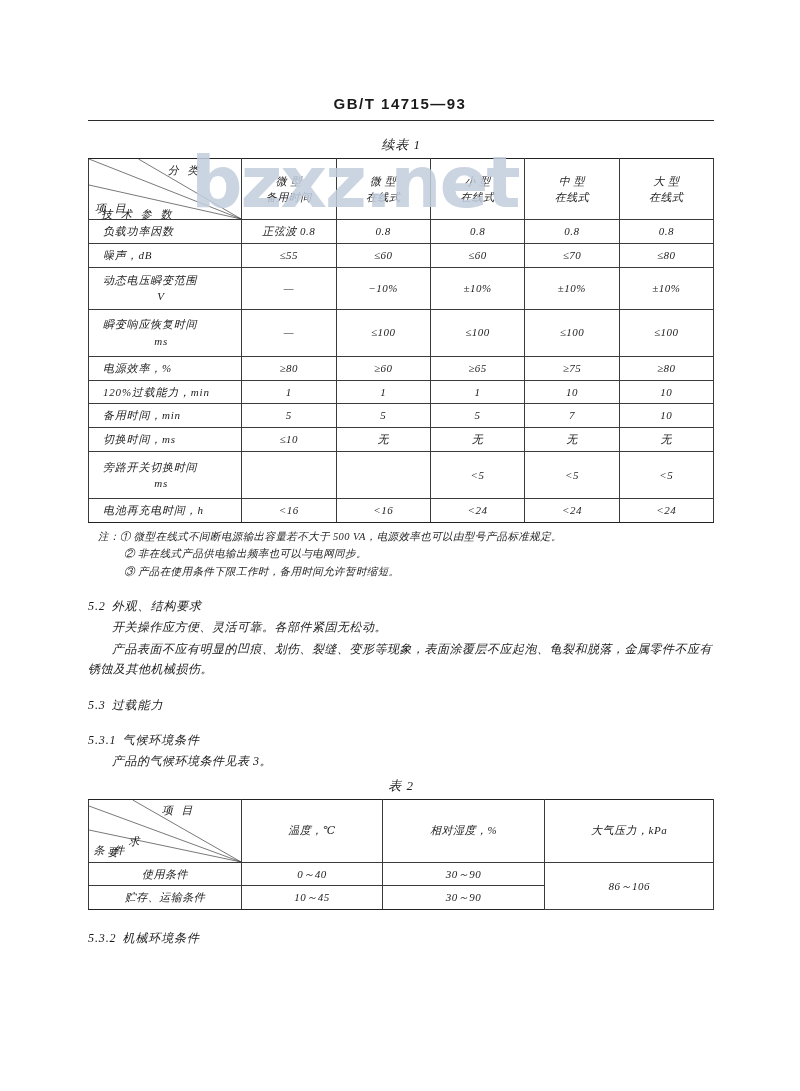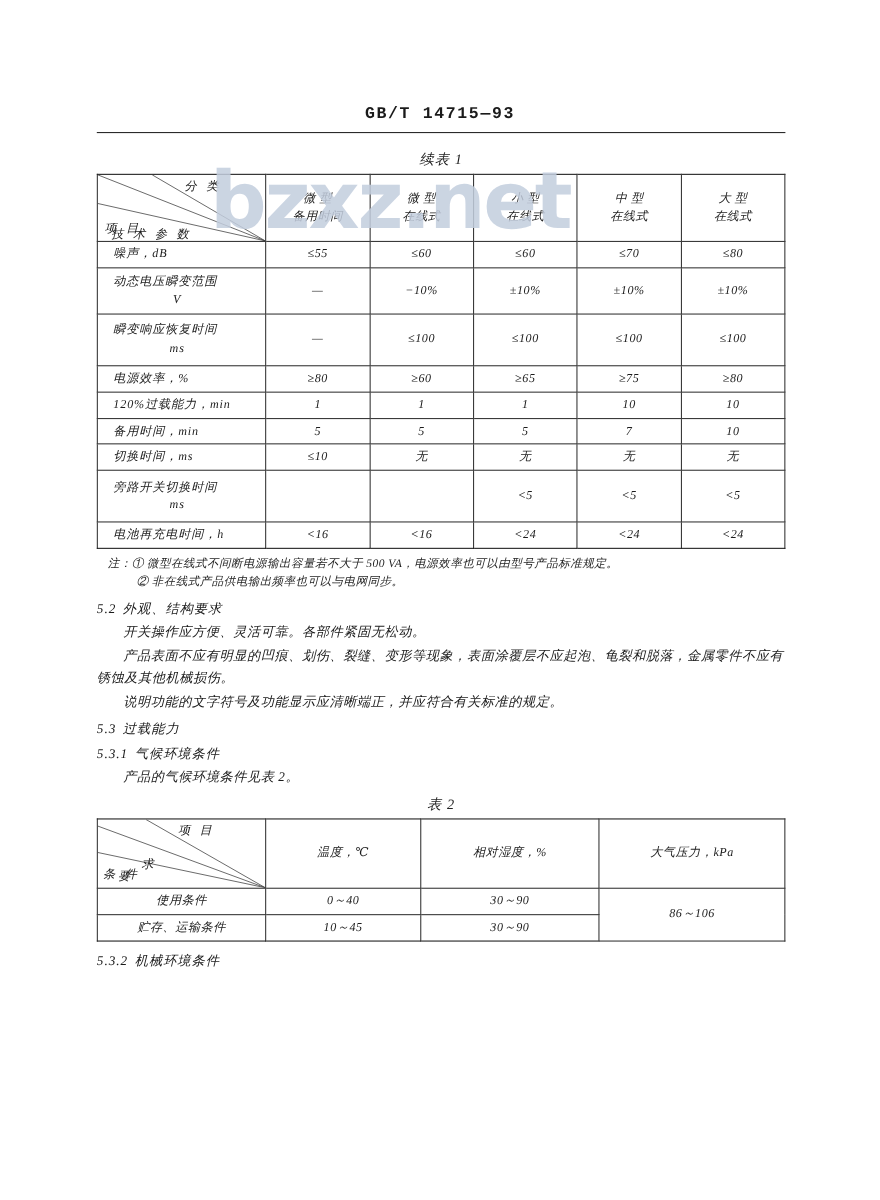--- a/index.html
+++ b/index.html
@@ -35,21 +35,21 @@
     white-space: nowrap;
     margin-left: 41px;
   }
 
   
   .run-head {
     position: absolute;
     left: 0; right: 0;
     top: 95px;
     text-align: center;
-    font-family: Liberation Mono, monospace;
+    font-family: Liberation Sans, sans-serif;
     font-weight: bold;
     font-size: 15px;
     letter-spacing: 1.5px;
     color: #1a1a1a;
   }
   .head-rule {
     position: absolute;
     left: 88px;
     right: 86px;
     top: 120px;
@@ -135,21 +135,21 @@
     letter-spacing: .4px;
     color: #1f1f1f;
   }
   .notes .n-first { text-indent: 0; padding-left: 10px; }
   .notes .n-rest  { padding-left: 36px; }
 
   
   .sec {
     font-size: 12px;
     letter-spacing: .9px;
-    margin-top: 6px;
+    margin-top: 18px;
     color: #1b1b1b;
   }
   .sec .num { margin-right: 6px; }
   p.body {
     font-size: 12px;
     line-height: 1.62;
     letter-spacing: .5px;
     margin: 3px 0 0 0;
     text-indent: 24px;
     color: #1b1b1b;
@@ -207,20 +207,28 @@
           <td class="two-line">
             <div>中  型</div>
             <div>在线式</div>
           </td>
           <td class="two-line">
             <div>大  型</div>
             <div>在线式</div>
           </td>
         </tr>
 
+        <tr>
+          <td class="lbl">负载功率因数</td>
+          <td>正弦波 0.8</td>
+          <td>0.8</td>
+          <td>0.8</td>
+          <td>0.8</td>
+          <td>0.8</td>
+        </tr>
 
         <tr>
           <td class="lbl">噪声，dB</td>
           <td>≤55</td>
           <td>≤60</td>
           <td>≤60</td>
           <td>≤70</td>
           <td>≤80</td>
         </tr>
 
@@ -303,36 +311,36 @@
           <td>&lt;24</td>
           <td>&lt;24</td>
           <td>&lt;24</td>
         </tr>
       </tbody>
     </table>
 
     <div class="notes">
       <div class="n-first">注：① 微型在线式不间断电源输出容量若不大于 500 VA，电源效率也可以由型号产品标准规定。</div>
       <div class="n-rest">② 非在线式产品供电输出频率也可以与电网同步。</div>
+      <div class="n-rest">③ 产品在使用条件下限工作时，备用时间允许暂时缩短。</div>
     </div>
 
     <div class="sec">
       <span class="num">5.2</span><span>外观、结构要求</span>
     </div>
     <p class="body">开关操作应方便、灵活可靠。各部件紧固无松动。</p>
     <p class="body">产品表面不应有明显的凹痕、划伤、裂缝、变形等现象，表面涂覆层不应起泡、龟裂和脱落，金属零件不应有锈蚀及其他机械损伤。</p>
-    <p class="body">说明功能的文字符号及功能显示应清晰端正，并应符合有关标准的规定。</p>
 
     <div class="sec">
       <span class="num">5.3</span><span>过载能力</span>
     </div>
     <div class="sec">
       <span class="num">5.3.1</span><span>气候环境条件</span>
     </div>
-    <p class="body">产品的气候环境条件见表 2。</p>
+    <p class="body">产品的气候环境条件见表 3。</p>
 
     <div class="gap-sm"></div>
 
     <div class="tbl-caption">表 2</div>
 
     <table class="doc">
       <colgroup>
         <col style="width:24.5%">
         <col style="width:22.5%">
         <col style="width:26%">
@@ -364,18 +372,18 @@
         </tr>
 
         <tr class="outer-bot">
           <td>贮存、运输条件</td>
           <td>10～45</td>
           <td>30～90</td>
         </tr>
       </tbody>
     </table>
 
-    <div class="sec" style="margin-top:9px">
+    <div class="sec" style="margin-top:20px">
       <span class="num">5.3.2</span><span>机械环境条件</span>
     </div>
 
   </div>
 </div>
 
 </body></html>

